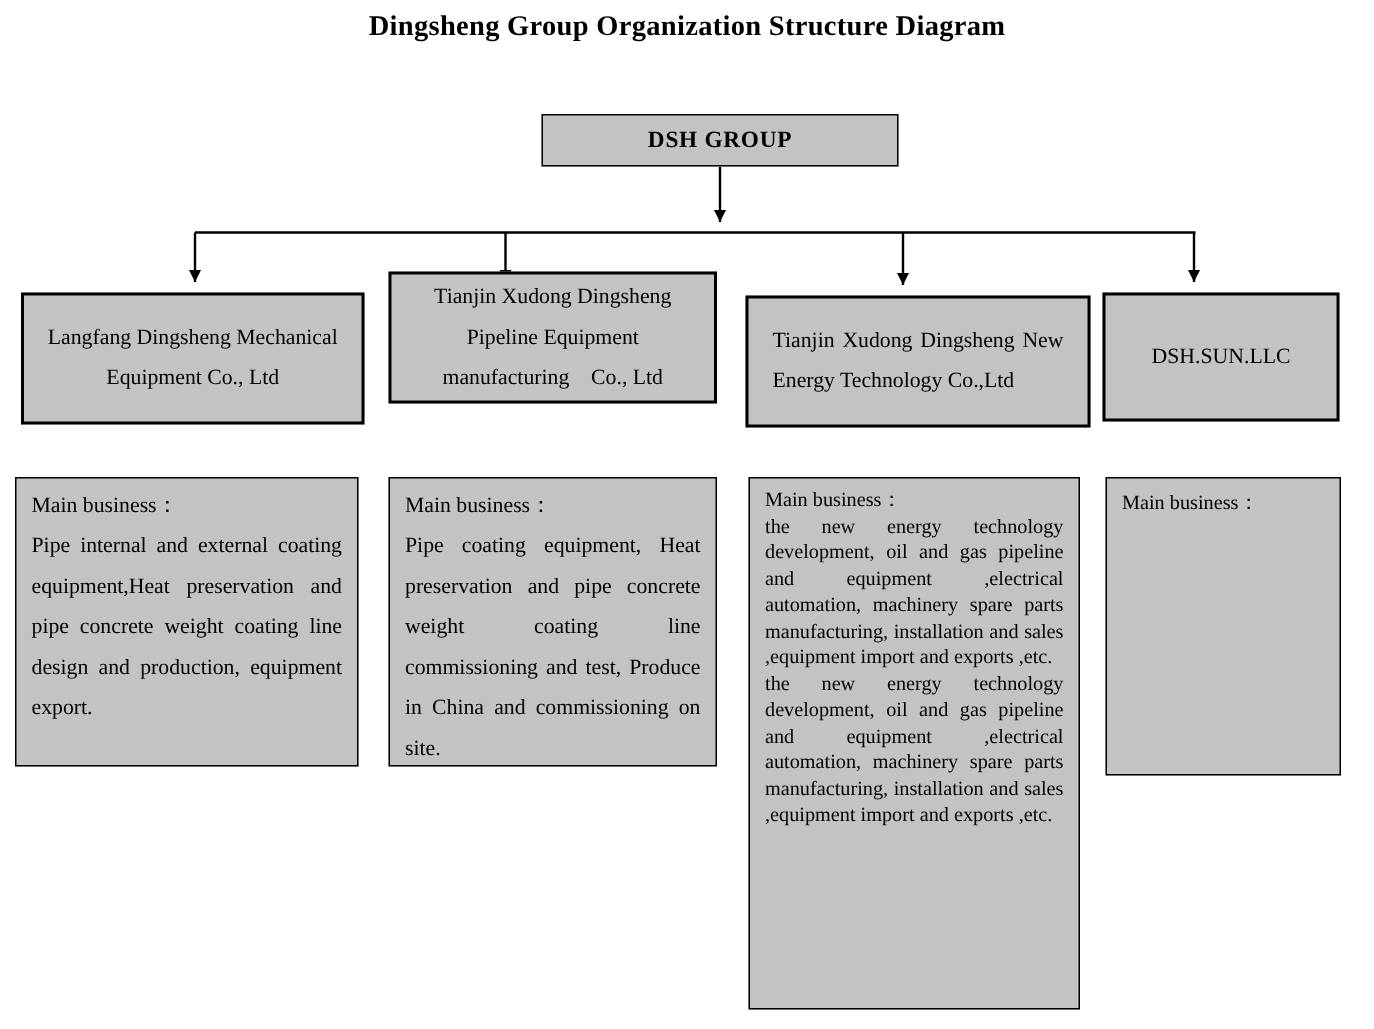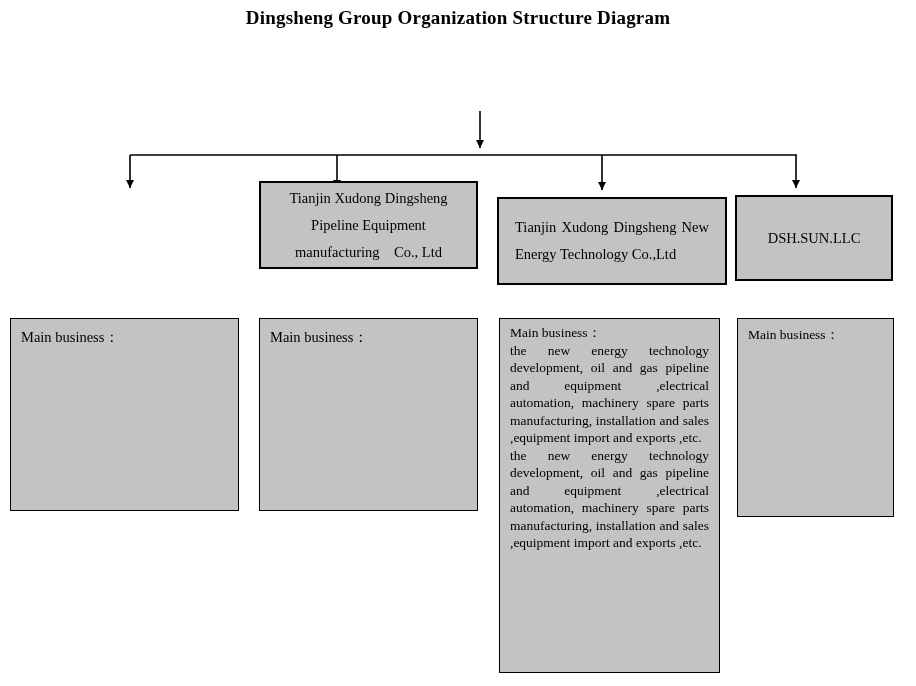--- a/index.html
+++ b/index.html
@@ -87,30 +87,38 @@
       </marker>
     </defs>
     <line x1="480" y1="111" x2="480" y2="148" stroke="#000" stroke-width="1.6" marker-end="url(#arrow)"></line>
     <line x1="130" y1="155" x2="797" y2="155" stroke="#000" stroke-width="1.6"></line>
     <line x1="130" y1="155" x2="130" y2="188" stroke="#000" stroke-width="1.6" marker-end="url(#arrow)"></line>
     <line x1="337" y1="155" x2="337" y2="188" stroke="#000" stroke-width="1.6" marker-end="url(#arrow)"></line>
     <line x1="602" y1="155" x2="602" y2="190" stroke="#000" stroke-width="1.6" marker-end="url(#arrow)"></line>
     <line x1="796" y1="155" x2="796" y2="188" stroke="#000" stroke-width="1.6" marker-end="url(#arrow)"></line>
   </svg>
 
+  <div class="box root-box">
+    <span>DSH GROUP</span>
+  </div>
 
+  <div class="box company c1">
+    <span class="name">Langfang Dingsheng Mechanical Equipment Co., Ltd</span>
+  </div>
   <div class="box business b1">
     <div class="biz-label">Main business：</div>
+    <p>Pipe internal and external coating equipment,Heat preservation and pipe concrete weight coating line design and production, equipment export.</p>
   </div>
 
   <div class="box company c2">
     <span class="name">Tianjin Xudong Dingsheng Pipeline Equipment manufacturing　Co., Ltd</span>
   </div>
   <div class="box business b2">
     <div class="biz-label">Main business：</div>
+    <p>Pipe coating equipment, Heat preservation and pipe concrete weight coating line commissioning and test, Produce in China and commissioning on site.</p>
   </div>
 
   <div class="box company c3">
     <span class="name">Tianjin Xudong Dingsheng New Energy Technology Co.,Ltd</span>
   </div>
   <div class="box business b3">
     <div class="biz-label">Main business：</div>
     <p>the new energy technology development, oil and gas pipeline and equipment ,electrical automation, machinery spare parts manufacturing, installation and sales ,equipment import and exports ,etc.</p>
     <p>the new energy technology development, oil and gas pipeline and equipment ,electrical automation, machinery spare parts manufacturing, installation and sales ,equipment import and exports ,etc.</p>
   </div>

